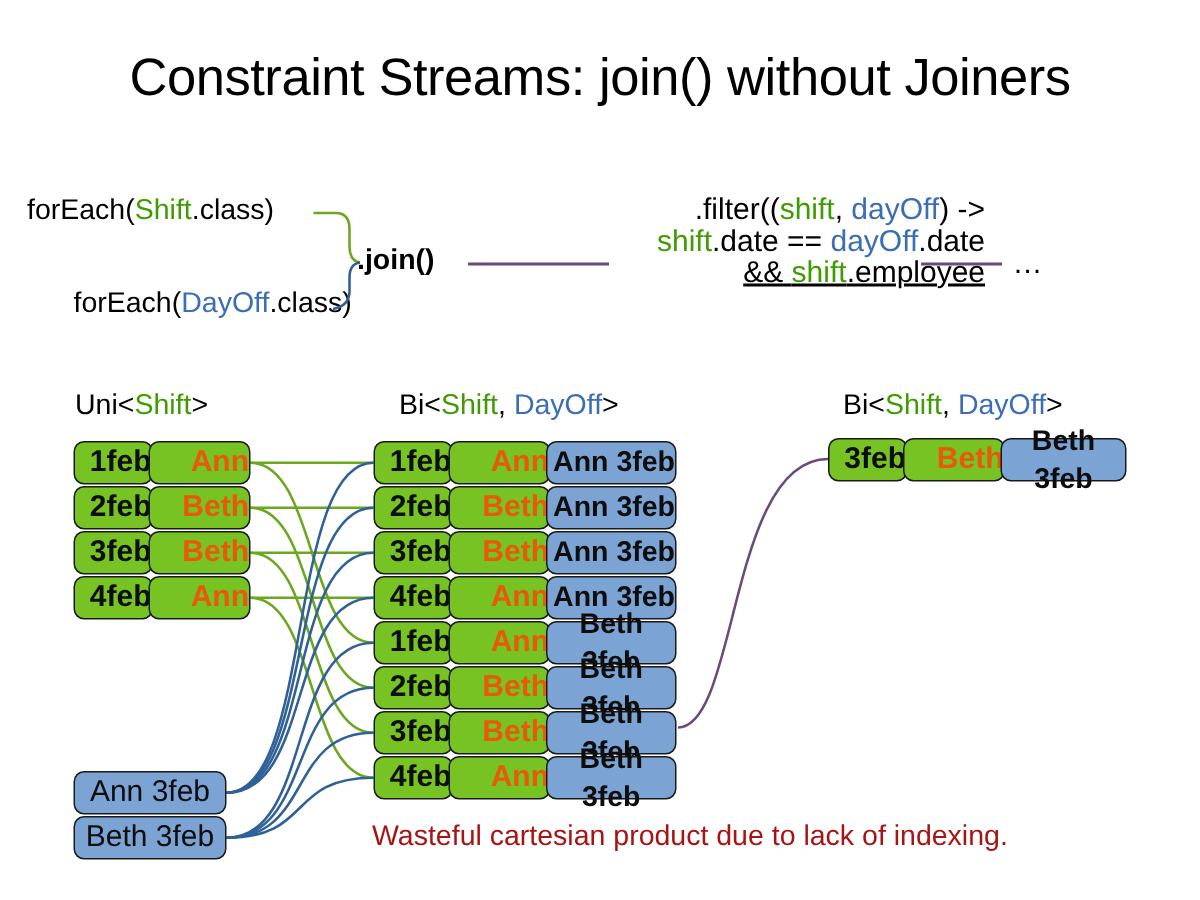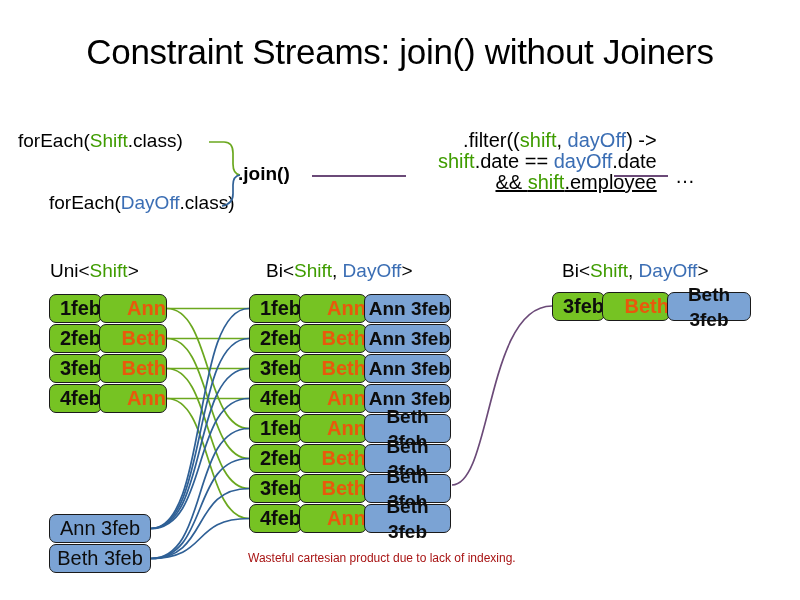--- a/index.html
+++ b/index.html
@@ -76,21 +76,21 @@
   .dayoff-box{
     position:absolute;left:49px;width:102px;height:29px;
     box-sizing:border-box;background:#7ba3d4;
     border:1.6px solid #1a1a1a;border-radius:7px;
     font-size:20px;line-height:25px;color:#0d0d0d;
     display:flex;align-items:center;justify-content:center;
   }
 
   
   .warn{
-    position:absolute;left:248px;top:532px;font-size:12px;line-height:24px;
+    position:absolute;left:248px;top:532px;font-size:19px;line-height:24px;
     color:#a81414;white-space:nowrap;
   }
   .warn .l2{}
 
   
   #wires{position:absolute;left:0;top:0;width:800px;height:600px;pointer-events:none;}
 </style>
 </head>
 <body>
 

